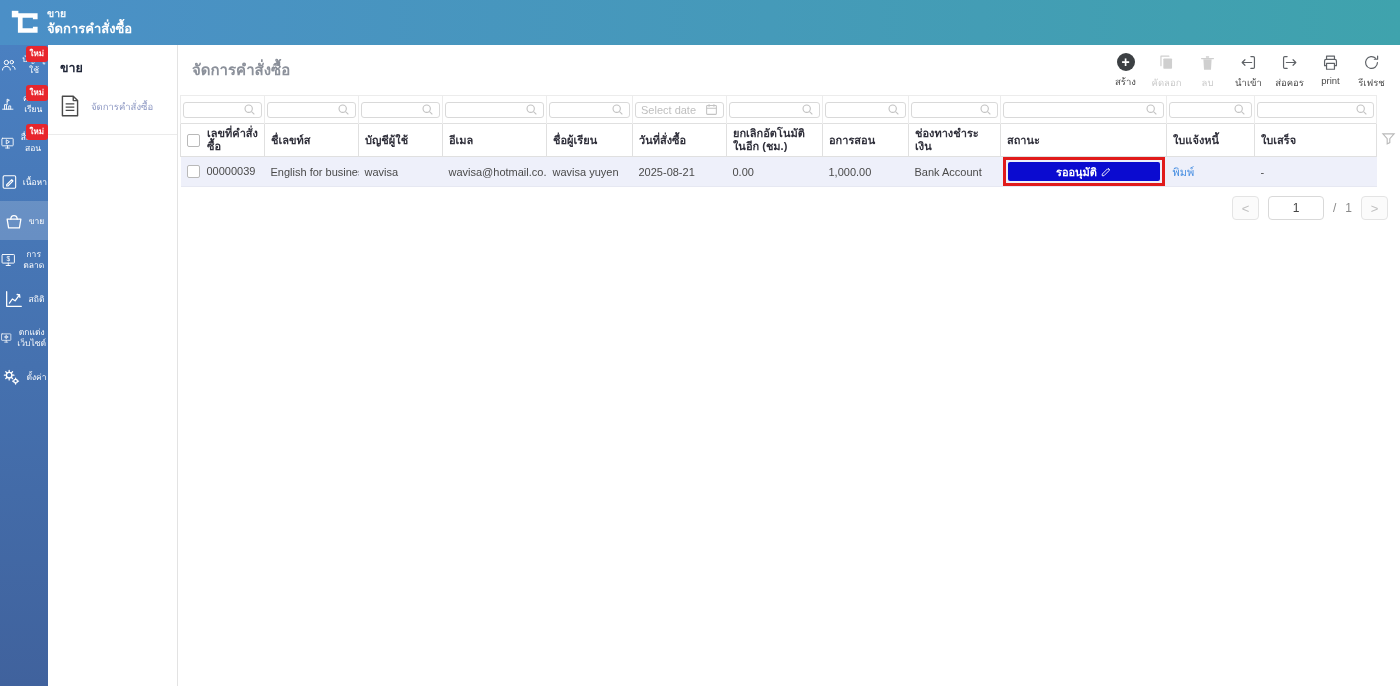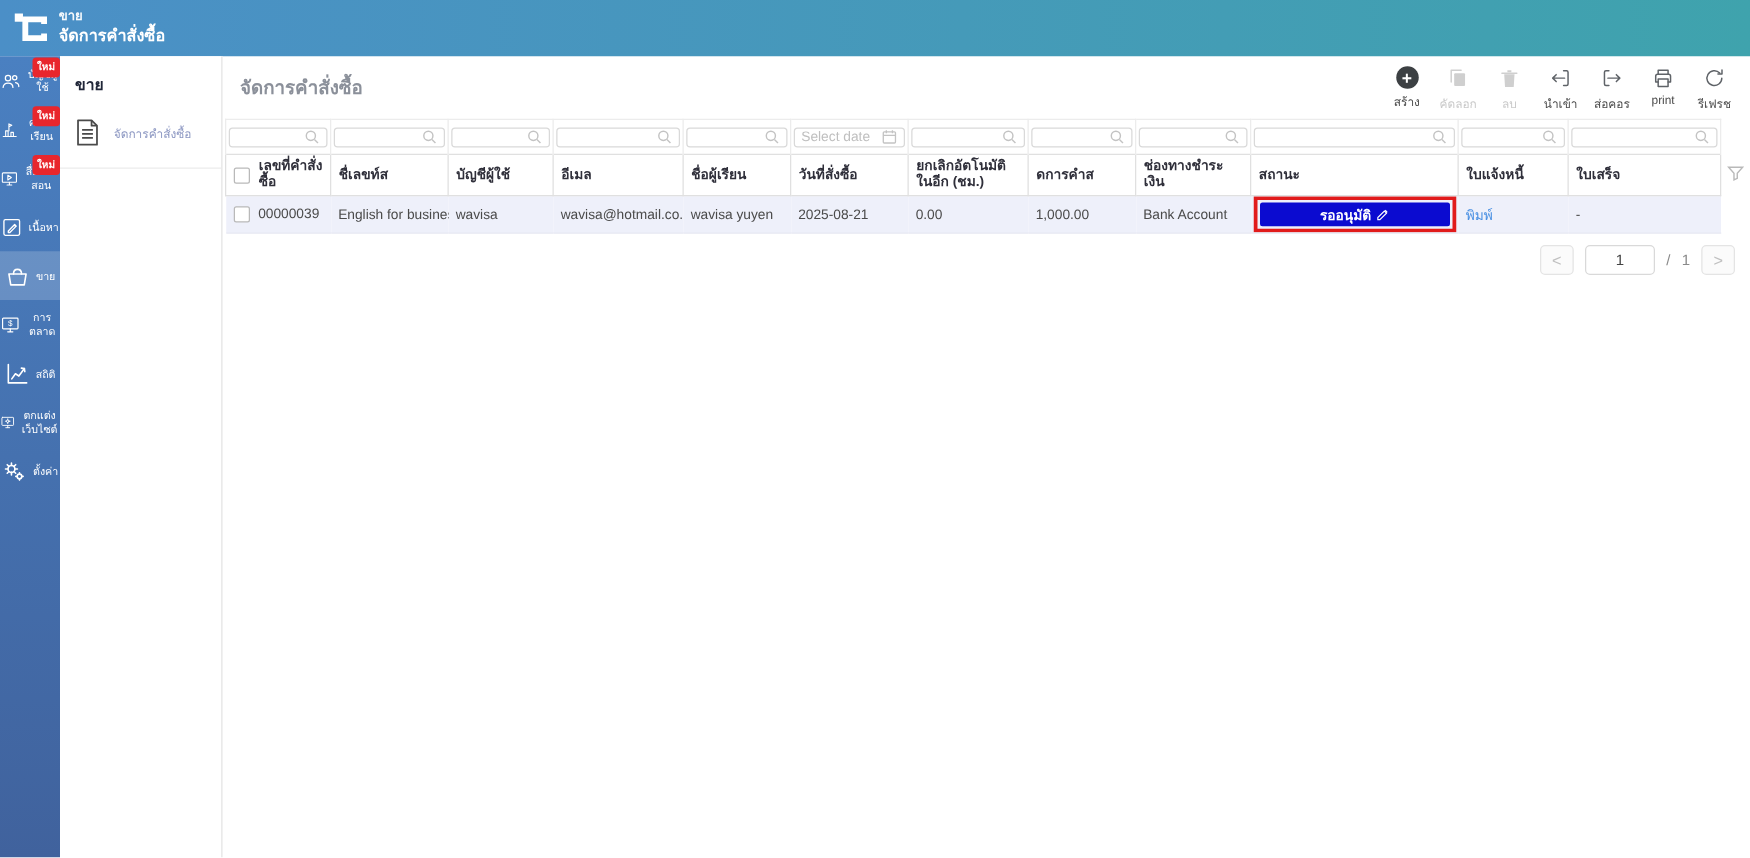--- a/index.html
+++ b/index.html
@@ -433,21 +433,21 @@
                   <span class="cb"></span>
                   <span>เลขที่คำสั่งซื้อ</span>
                 </span>
               </th>
           <th>ชื่เลขท์ส</th>
           <th>บัญชีผู้ใช้</th>
           <th>อีเมล</th>
           <th>ชื่อผู้เรียน</th>
           <th>วันที่สั่งซื้อ</th>
           <th>ยกเลิกอัตโนมัติในอีก (ชม.)</th>
-          <th>ดการคำส</th>
+          <th>อการสอน</th>
           <th>ช่องทางชำระเงิน</th>
           <th>สถานะ</th>
           <th>ใบแจ้งหนี้</th>
           <th>ใบเสร็จ</th>
         </tr>
         <tr class="data-row">
           <td>
                 <span class="td-inner">
                   <span class="cb"></span>
                   <span>00000039</span>

